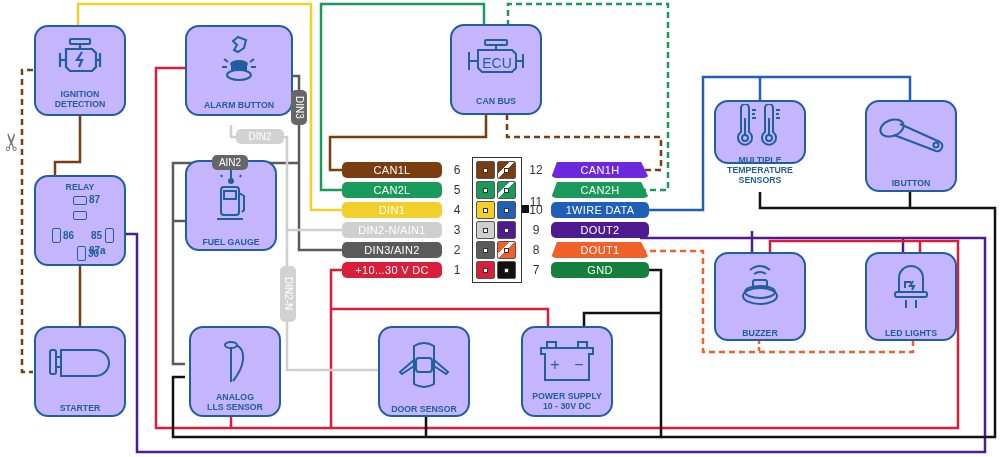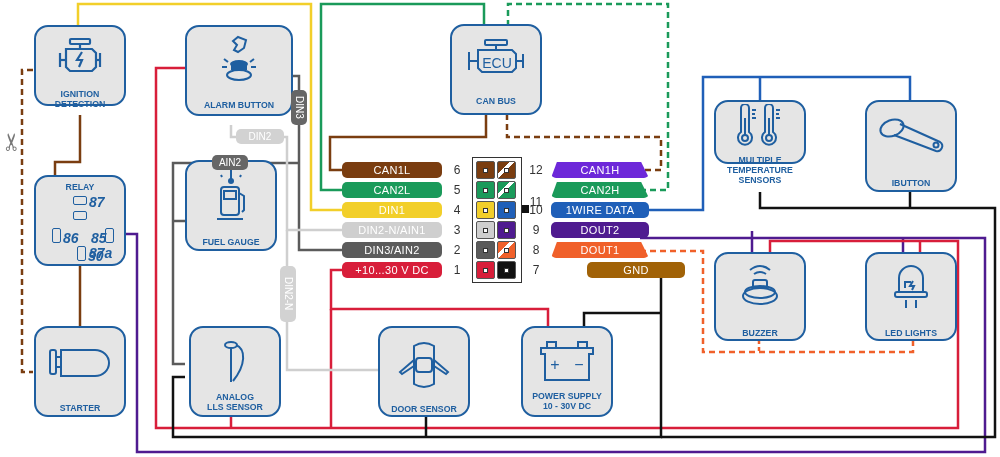--- a/index.html
+++ b/index.html
@@ -1,26 +1,26 @@
 <!DOCTYPE html>
 <html><head>
 <meta charset="utf-8">
 <style>
   html, body { margin: 0; padding: 0; background: #ffffff; }
   body { width: 1000px; height: 457px; position: relative; overflow: hidden; font-family: "Liberation Sans", sans-serif; }
   svg#wires { position: absolute; left: 0; top: 0; }
-  .box { position: absolute; border: 2px solid #1f5fa0; border-radius: 14px; background: #e5e5e5; box-sizing: border-box; }
+  .box { position: absolute; border: 2px solid #1f5fa0; border-radius: 14px; background: #c4b5fd; box-sizing: border-box; }
   .box-label { position: absolute; left: 0; right: 0; text-align: center; color: #1f5fa0; font-weight: bold; font-size: 9.5px; line-height: 10px; font-family: "Liberation Sans", sans-serif; transform: scaleX(0.92); }
   .box svg.icon { position: absolute; left: 50%; transform: translateX(-50%); }
   .pin-label { position: absolute; height: 16px; line-height: 16px; border-radius: 5px; color: #fff; font-size: 11px; text-align: center; font-family: "Liberation Sans", sans-serif; letter-spacing: 0.3px; }
   .pin-num { position: absolute; font-size: 12px; color: #333; width: 20px; text-align: center; height: 16px; line-height: 16px; font-family: "Liberation Sans", sans-serif; }
   .tag { position: absolute; background: #666; color: #fff; font-size: 10px; border-radius: 5px; text-align: center; font-family: "Liberation Sans", sans-serif; }
   .tag.light { background: #d2d2d2; color: #fff; }
   .vtag { writing-mode: vertical-rl; }
-  .relay-pin { position: absolute; font-size: 14px; color: #1f5fa0; font-weight: bold; font-family: "Liberation Sans", sans-serif; font-style: italic; }
+  .relay-pin { position: absolute; font-size: 10px; color: #1f5fa0; font-weight: bold; font-family: "Liberation Sans", sans-serif; }
 </style>
 </head>
 <body>
 
 <svg id="wires" width="1000" height="457">
   <defs>
     <pattern id="stripe-brown" width="8" height="8" patternUnits="userSpaceOnUse" patternTransform="rotate(45)">
       <rect width="8" height="8" fill="#7a3d10"></rect>
         <rect width="2" height="8" fill="#fff"></rect>
     </pattern>
@@ -70,21 +70,21 @@
   <polyline points="173,221 185,221" fill="none" stroke="#5b5b5b" stroke-width="2.5"></polyline>
 
   <polyline points="231,125 231,137 287,137 287,230 342,230" fill="none" stroke="#cfcfcf" stroke-width="2.5"></polyline>
   <polyline points="287,230 287,370 378,370" fill="none" stroke="#cfcfcf" stroke-width="2.5"></polyline>
 
   <rect x="520" y="205" width="9" height="8" fill="#111"></rect>
 </svg>
 
 <div style="position:absolute; left:2px; top:128px; font-size:24px; color:#777; transform:rotate(-90deg);">✂</div>
 
-<div class="box" style="left:34px; top:25px; width:92px; height:81px;">
+<div class="box" style="left:34px; top:25px; width:92px; height:91px;">
   <svg class="icon" width="48" height="40" viewBox="0 0 48 40" style="top:10px;">
     <g fill="none" stroke="#1f5fa0" stroke-width="2.2">
       <rect x="14" y="2" width="20" height="5" rx="1"></rect>
       <line x1="24" y1="7" x2="24" y2="11"></line>
       <path d="M10,12 h26 l4,4 v14 l-4,4 h-22 l-4,-4z"></path>
       <line x1="4" y1="16" x2="4" y2="30"></line>
         <line x1="4" y1="23" x2="10" y2="23"></line>
       <line x1="44" y1="16" x2="44" y2="30"></line>
         <line x1="40" y1="23" x2="44" y2="23"></line>
       <path d="M26,15 l-5,8 h5 l-3,7"></path>
@@ -319,16 +319,16 @@
 <div style="position: absolute; left: 497px; top: 201px; width: 19px; height: 18px; background: rgb(31, 95, 184); border: 1px solid rgb(85, 85, 85); box-sizing: border-box; border-radius: 2px;"></div>
 <div style="position: absolute; left: 504px; top: 208px; width: 5px; height: 5px; background: rgb(255, 255, 255); border: 1px solid rgb(51, 51, 51); box-sizing: border-box;"></div>
 <div class="pin-label" style="left: 551px; top: 222px; width: 98px; background: rgb(79, 27, 144);">DOUT2</div>
 <div class="pin-num" style="left: 526px; top: 222px;">9</div>
 <div style="position: absolute; left: 497px; top: 221px; width: 19px; height: 18px; background: rgb(79, 27, 144); border: 1px solid rgb(85, 85, 85); box-sizing: border-box; border-radius: 2px;"></div>
 <div style="position: absolute; left: 504px; top: 228px; width: 5px; height: 5px; background: rgb(255, 255, 255); border: 1px solid rgb(51, 51, 51); box-sizing: border-box;"></div>
 <div class="pin-label" style="left: 551px; top: 242px; width: 98px; background: rgb(240, 96, 42); clip-path: polygon(6% 0px, 92% 0px, 100% 100%, 0px 100%);">DOUT1</div>
 <div class="pin-num" style="left: 526px; top: 242px;">8</div>
 <div style="position: absolute; left: 497px; top: 241px; width: 19px; height: 18px; background: linear-gradient(135deg, rgb(240, 96, 42) 0px, rgb(240, 96, 42) 35%, rgb(255, 255, 255) 35%, rgb(255, 255, 255) 50%, rgb(240, 96, 42) 50%); border: 1px solid rgb(85, 85, 85); box-sizing: border-box; border-radius: 2px;"></div>
 <div style="position: absolute; left: 504px; top: 248px; width: 5px; height: 5px; background: rgb(255, 255, 255); border: 1px solid rgb(51, 51, 51); box-sizing: border-box;"></div>
-<div class="pin-label" style="left: 551px; top: 262px; width: 98px; background: #a16207; margin-left: 36px;">GND</div>
+<div class="pin-label" style="left: 551px; top: 262px; width: 98px; background: #15803d;">GND</div>
 <div class="pin-num" style="left: 526px; top: 262px;">7</div>
 <div style="position: absolute; left: 497px; top: 261px; width: 19px; height: 18px; background: rgb(17, 17, 17); border: 1px solid rgb(85, 85, 85); box-sizing: border-box; border-radius: 2px;"></div>
 <div style="position: absolute; left: 504px; top: 268px; width: 5px; height: 5px; background: rgb(255, 255, 255); border: 1px solid rgb(51, 51, 51); box-sizing: border-box;"></div>
 
 </body></html>

